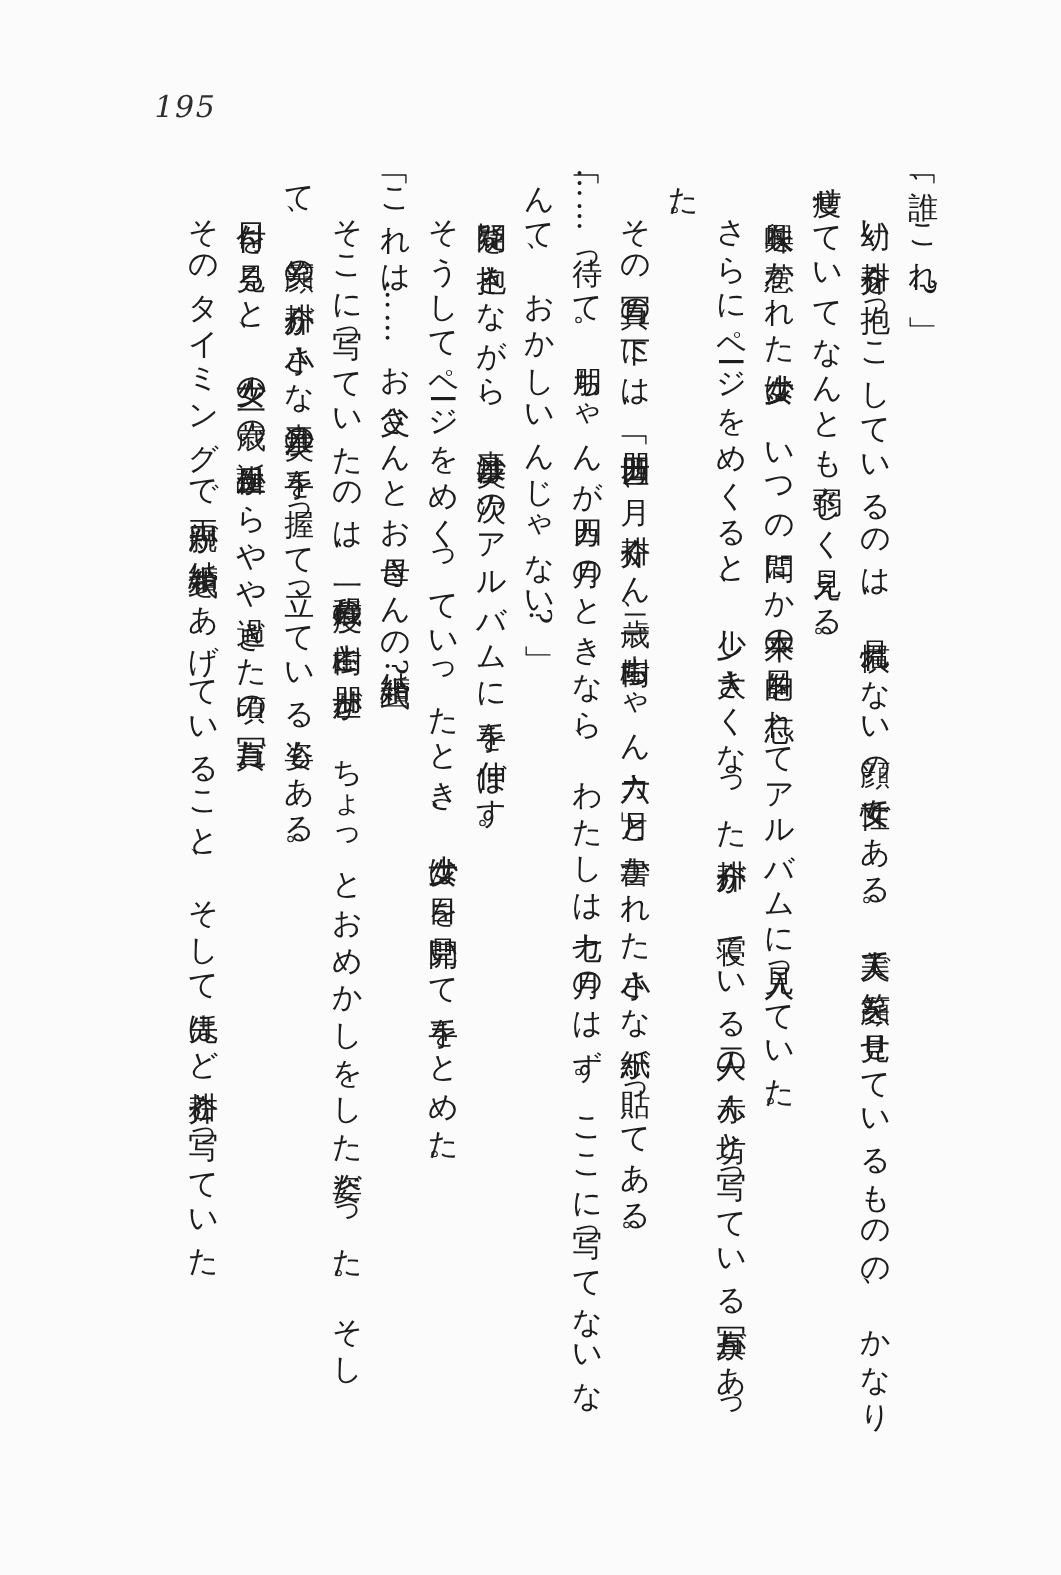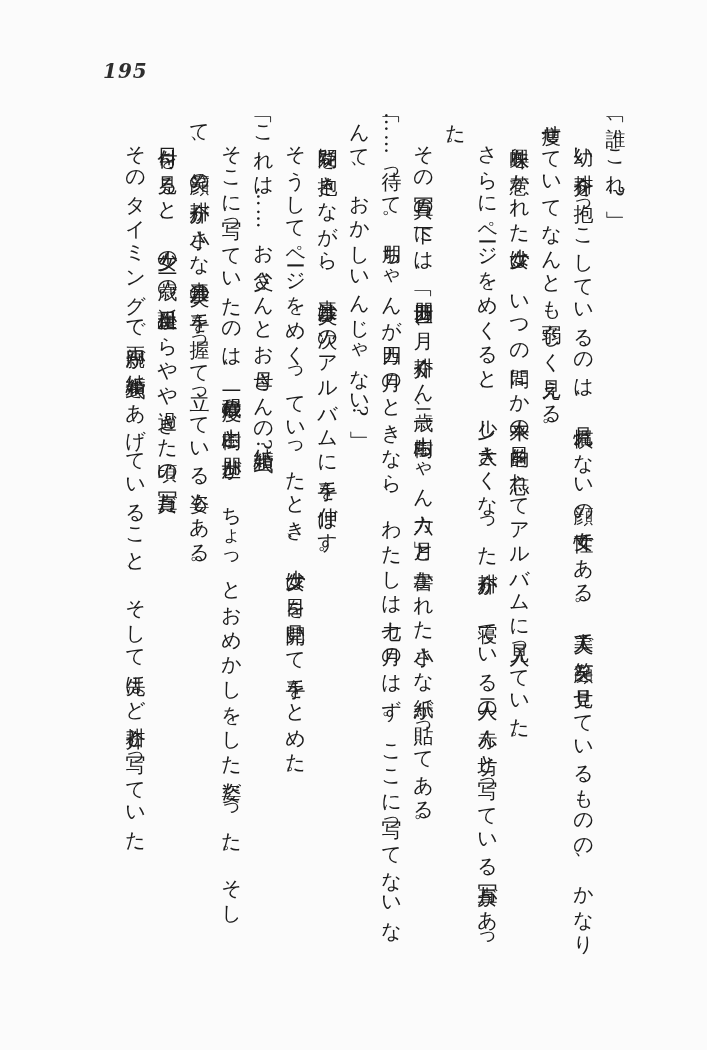--- a/index.html
+++ b/index.html
@@ -20,21 +20,20 @@
     background: #fbfbfb;
   }
   .page-number {
     position: absolute;
     left: 103px;
     top: 59px;
     font-size: 20px;
     font-style: italic;
     color: #2e2e2e;
     letter-spacing: 1px;
-    font-weight: bold;
   }
   .text-block {
     position: absolute;
     top: 110px;
     right: 75px;
     height: 838px;
     writing-mode: vertical-rl;
     text-orientation: mixed;
     font-size: 20px;
     line-height: 32px;

